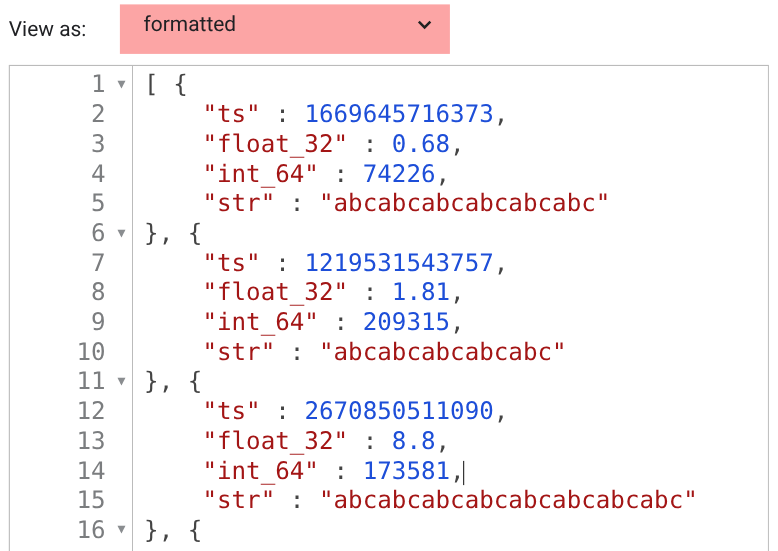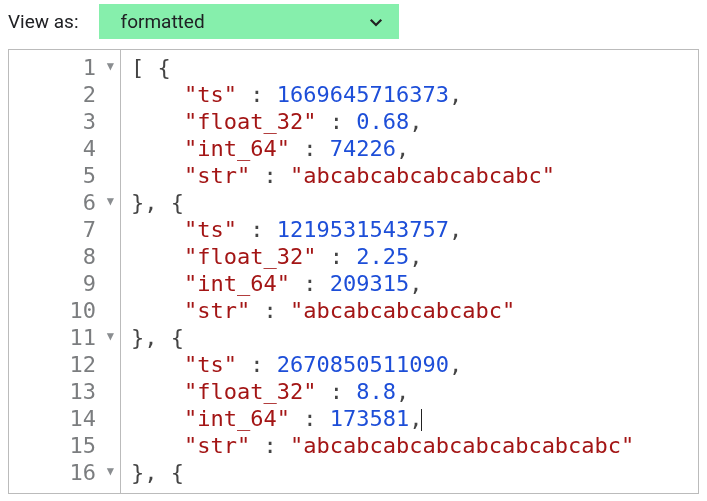--- a/index.html
+++ b/index.html
@@ -8,30 +8,30 @@
     padding: 0;
     font-family: -apple-system, BlinkMacSystemFont, "Segoe UI", Roboto, Helvetica, Arial, sans-serif;
     background: #fff;
     width: 707px;
     font-size: 19px;
     color: #202124;
   }
   .top-bar {
     display: flex;
     align-items: center;
-    gap: 20px;
+    gap: 30px;
     padding: 4px 8px 6px 8px;
     text-align: center;
   }
   .select-box {
     display: flex;
     align-items: center;
     justify-content: space-between;
-    background: #86efac;
-    padding: 6px 14px 6px 22px;
+    background: #fca5a5;
+    padding: 6px 14px 16px 22px;
     width: 300px;
     cursor: pointer;
   }
   .select-box span {
     font-weight: 400;
   }
   .chevron {
     width: 18px;
     height: 18px;
     stroke: #222;
@@ -110,21 +110,21 @@
 
 <div class="editor-wrap">
   <div class="gutter" id="gutter"><div class="gutter-line"><span class="gut-num">1</span><span class="fold">▼</span></div><div class="gutter-line"><span class="gut-num">2</span><span class="fold blank">▼</span></div><div class="gutter-line"><span class="gut-num">3</span><span class="fold blank">▼</span></div><div class="gutter-line"><span class="gut-num">4</span><span class="fold blank">▼</span></div><div class="gutter-line"><span class="gut-num">5</span><span class="fold blank">▼</span></div><div class="gutter-line"><span class="gut-num">6</span><span class="fold">▼</span></div><div class="gutter-line"><span class="gut-num">7</span><span class="fold blank">▼</span></div><div class="gutter-line"><span class="gut-num">8</span><span class="fold blank">▼</span></div><div class="gutter-line"><span class="gut-num">9</span><span class="fold blank">▼</span></div><div class="gutter-line"><span class="gut-num">10</span><span class="fold blank">▼</span></div><div class="gutter-line"><span class="gut-num">11</span><span class="fold">▼</span></div><div class="gutter-line"><span class="gut-num">12</span><span class="fold blank">▼</span></div><div class="gutter-line"><span class="gut-num">13</span><span class="fold blank">▼</span></div><div class="gutter-line"><span class="gut-num">14</span><span class="fold blank">▼</span></div><div class="gutter-line"><span class="gut-num">15</span><span class="fold blank">▼</span></div><div class="gutter-line"><span class="gut-num">16</span><span class="fold">▼</span></div></div>
   <div class="code" id="code"><span class="pn">[ {</span>
     <span class="key">"ts"</span><span class="pn"> : </span><span class="num">1669645716373</span><span class="pn">,</span>
     <span class="key">"float_32"</span><span class="pn"> : </span><span class="num">0.68</span><span class="pn">,</span>
     <span class="key">"int_64"</span><span class="pn"> : </span><span class="num">74226</span><span class="pn">,</span>
     <span class="key">"str"</span><span class="pn"> : </span><span class="str">"abcabcabcabcabcabc"</span>
 <span class="pn">}, {</span>
     <span class="key">"ts"</span><span class="pn"> : </span><span class="num">1219531543757</span><span class="pn">,</span>
-    <span class="key">"float_32"</span><span class="pn"> : </span><span class="num">2.25</span><span class="pn">,</span>
+    <span class="key">"float_32"</span><span class="pn"> : </span><span class="num">1.81</span><span class="pn">,</span>
     <span class="key">"int_64"</span><span class="pn"> : </span><span class="num">209315</span><span class="pn">,</span>
     <span class="key">"str"</span><span class="pn"> : </span><span class="str">"abcabcabcabcabc"</span>
 <span class="pn">}, {</span>
     <span class="key">"ts"</span><span class="pn"> : </span><span class="num">2670850511090</span><span class="pn">,</span>
     <span class="key">"float_32"</span><span class="pn"> : </span><span class="num">8.8</span><span class="pn">,</span>
     <span class="key">"int_64"</span><span class="pn"> : </span><span class="num">173581</span><span class="pn">,</span><span class="cursor"></span>
     <span class="key">"str"</span><span class="pn"> : </span><span class="str">"abcabcabcabcabcabcabcabc"</span>
 <span class="pn">}, {</span>
 </div>
 </div>

